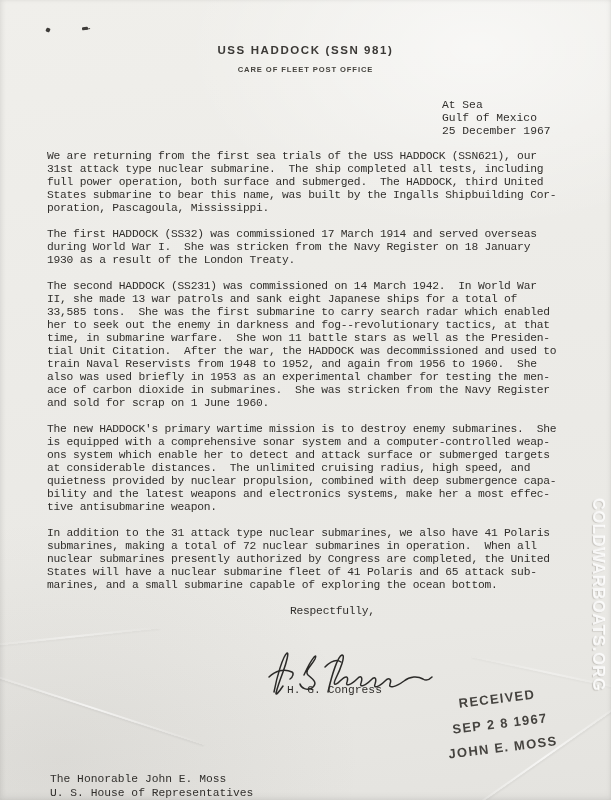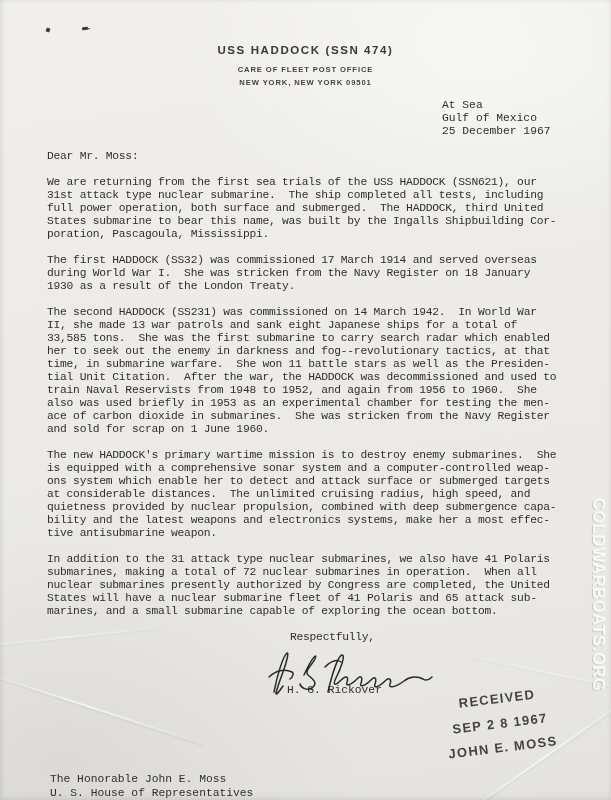--- a/index.html
+++ b/index.html
@@ -98,31 +98,29 @@
 
   <div class="staple-mark m1"></div>
   <div class="staple-mark m2"></div>
 
   <div class="crease c1"></div>
   <div class="crease c2"></div>
   <div class="crease c3"></div>
   <div class="crease c4"></div>
 
   <div class="letterhead">
-    <div class="lh-title">USS HADDOCK (SSN 474)</div>
+    <div class="lh-title">USS HADDOCK (SSN 981)</div>
     <div class="lh-sub">CARE OF FLEET POST OFFICE</div>
-    <div class="lh-sub">NEW YORK, NEW YORK 09501</div>
   </div>
 
   <div class="dateline">At Sea
 Gulf of Mexico
 25 December 1967</div>
 
   <div class="letter-body">
-    <div class="salutation">Dear Mr. Moss:</div>
     <div class="para">We are returning from the first sea trials of the USS HADDOCK (SSN621), our
 31st attack type nuclear submarine.  The ship completed all tests, including
 full power operation, both surface and submerged.  The HADDOCK, third United
 States submarine to bear this name, was built by the Ingalls Shipbuilding Cor-
 poration, Pascagoula, Mississippi.</div>
     <div class="para">The first HADDOCK (SS32) was commissioned 17 March 1914 and served overseas
 during World War I.  She was stricken from the Navy Register on 18 January
 1930 as a result of the London Treaty.</div>
     <div class="para">The second HADDOCK (SS231) was commissioned on 14 March 1942.  In World War
 II, she made 13 war patrols and sank eight Japanese ships for a total of
@@ -152,21 +150,21 @@
   <svg class="signature-svg" width="178" height="54" viewBox="0 0 178 54">
     <g fill="none" stroke="#2b2a28" stroke-width="1.5" stroke-linecap="round" stroke-linejoin="round">
       <path d="M8,46 C11,30 17,10 21,7 C23,6 21,15 17,26 C14,34 11,43 10,47 C9.5,50 13,46 17,40"></path>
       <path d="M3,31 C9,25 18,22 26,26 C28,27 27,31 24,33"></path>
       <path d="M38,29 C46,11 52,6 49,13 C46,19 38,25 42,29 C48,34 52,37 46,42 C41,45 35,42 34,38"></path>
       <path d="M62,46 C66,28 72,10 76,9 C80,9 74,24 70,32 C67,38 68,41 74,35 C80,29 83,30 81,36 C79,41 85,39 91,33 C95,29 97,31 95,37 C93,42 99,40 105,34 C109,30 111,32 109,38 C107,43 113,41 119,35 C123,31 126,33 124,38 C122,43 130,41 138,35 C144,30 152,30 157,33 C160,35 163,34 166,31"></path>
       <path d="M59,21 C65,15 71,13 75,16"></path>
     </g>
   </svg>
 
-  <div class="typed-name">H. G. Rickover</div>
+  <div class="typed-name">H. G. Congress</div>
 
   <div class="stamp">
     <div>RECEIVED</div>
     <div>SEP 2 8 1967</div>
     <div>JOHN E. MOSS</div>
   </div>
 
   <div class="address">The Honorable John E. Moss
 U. S. House of Representatives</div>
 

